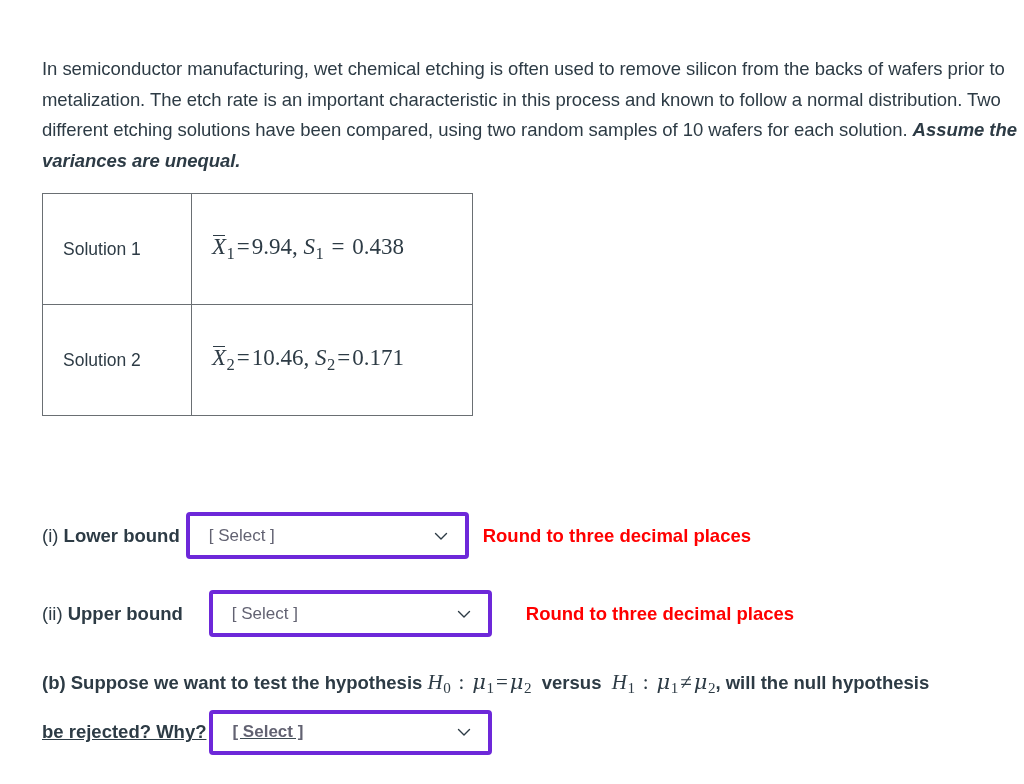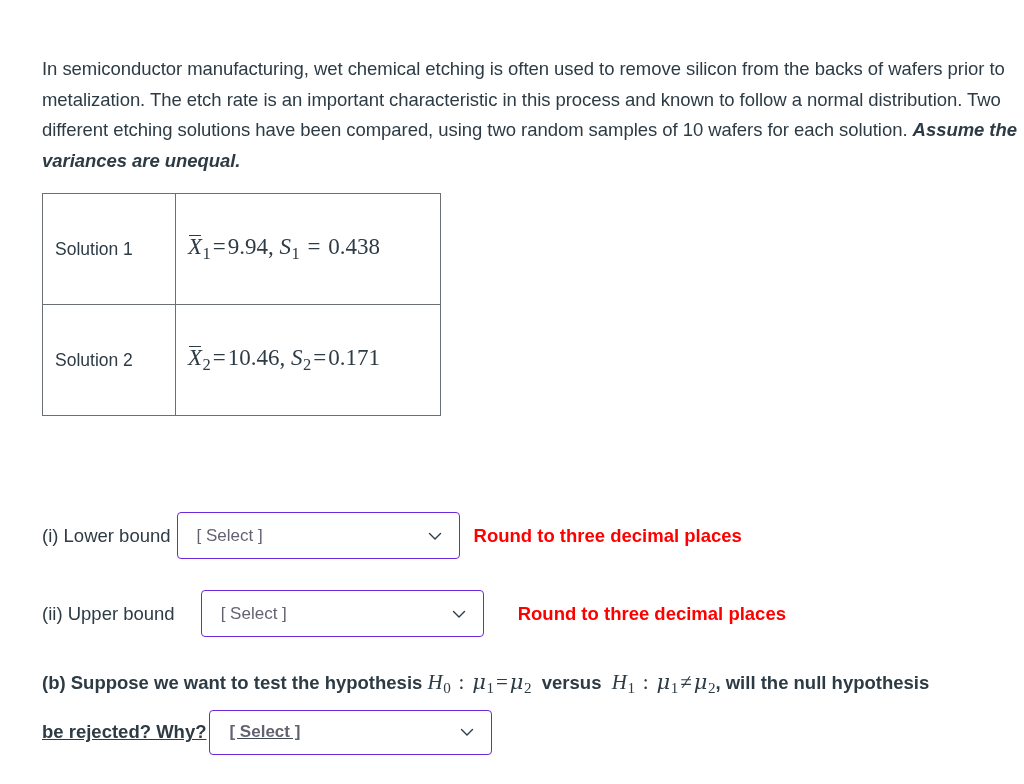--- a/index.html
+++ b/index.html
@@ -41,21 +41,21 @@
   
   .stats-table {
     position: absolute;
     left: 26px;
     top: 193px;
     border-collapse: collapse;
     table-layout: fixed;
   }
   .stats-table td {
     border: 1px solid #6a6f73;
-    padding: 0 12px;
+    padding: 0 20px;
     height: 110px;
     vertical-align: middle;
     color: #2d3b45;
   }
   .stats-table td.label-cell {
     width: 108px;
     font-size: 17.5px;
   }
   .stats-table td.math-cell {
     width: 240px;
@@ -121,27 +121,27 @@
     align-items: center;
   }
   .row-i   { left: 26px; top: 512px; }
   .row-ii  { left: 26px; top: 590px; gap: 20px; }
 
   .ans-label {
     font-size: 18.5px;
     color: #2d3b45;
     white-space: nowrap;
   }
-  .ans-label b { font-weight: normal; }
+  .ans-label b { font-weight: bold; }
 
   .select-box {
     position: relative;
     box-sizing: border-box;
     background: #ffffff;
-    border: 1px solid #6d28d9;
+    border: 4px solid #6d28d9;
     border-radius: 4px;
     display: flex;
     align-items: center;
     cursor: pointer;
     text-align: center;
   }
   .select-box .sel-text {
     font-size: 17px;
     color: #556;
     padding-left: 19px;

